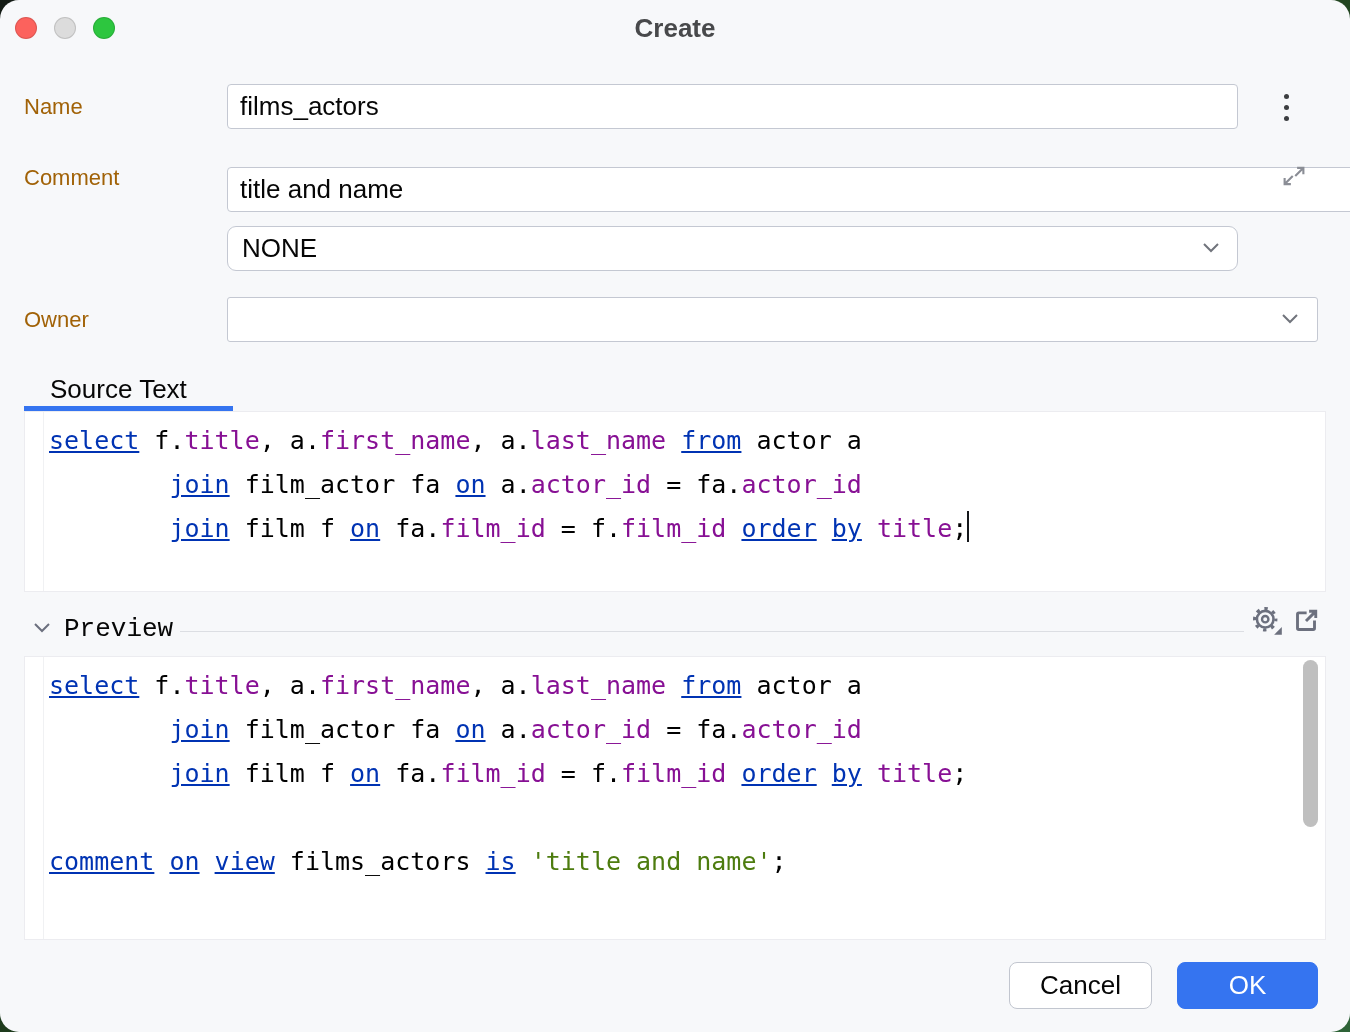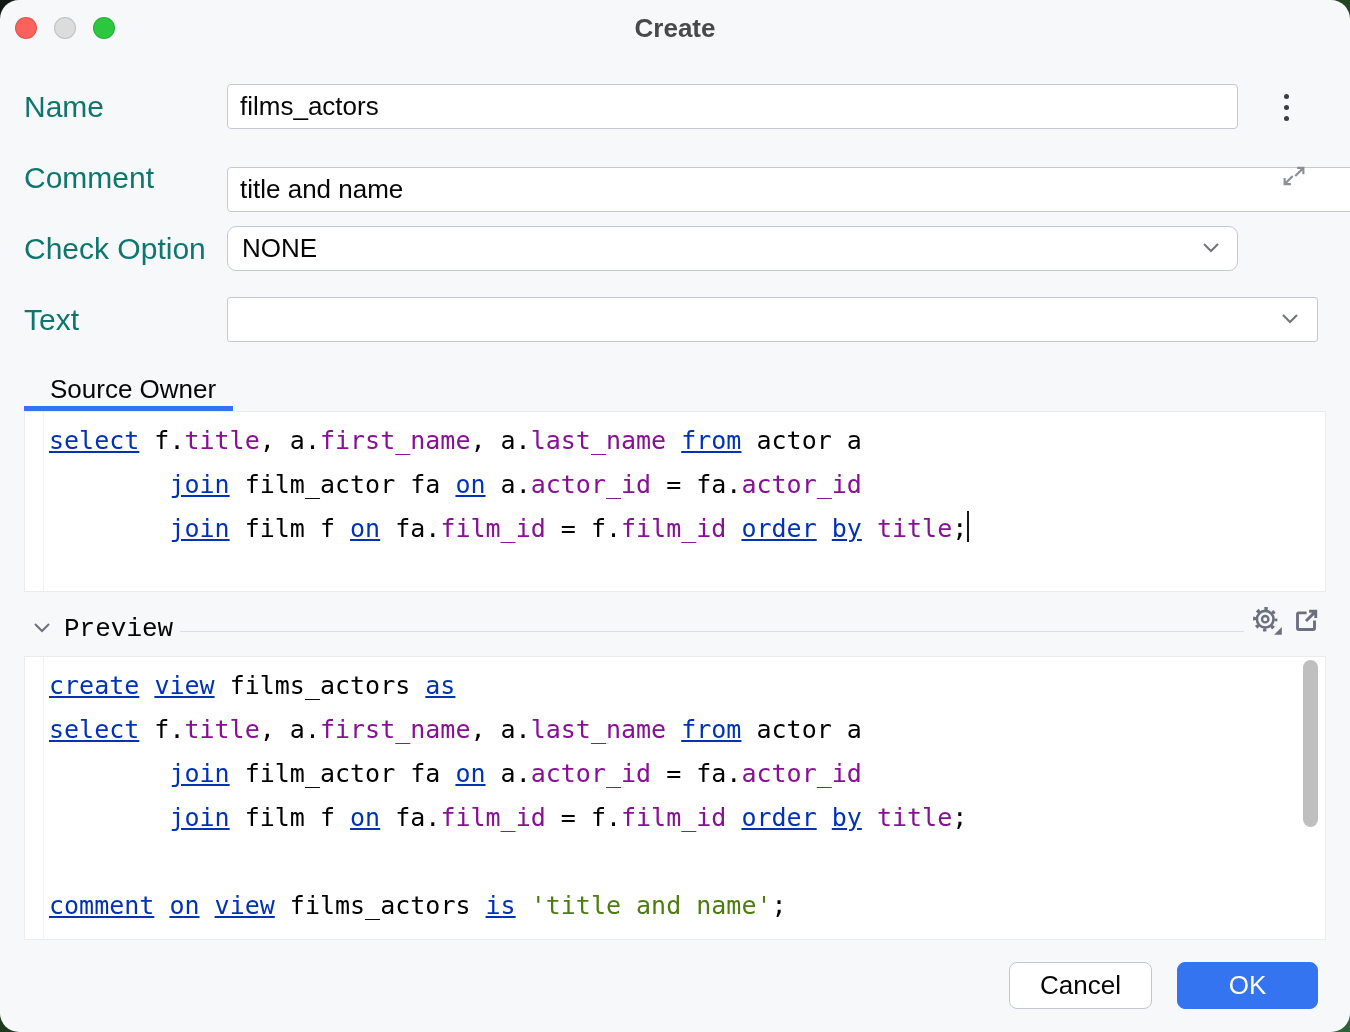--- a/index.html
+++ b/index.html
@@ -17,21 +17,21 @@
   
   .traffic { position:absolute; top:17px; left:15px; display:flex; gap:17px; }
   .light { width:22px; height:22px; border-radius:50%; border:1px solid rgba(0,0,0,0.12); }
   .window-title {
     position:absolute; top:13px; left:0; right:0;
     text-align:center; font-size:26px; font-weight:bold; color:#48494b;
   }
   
   .label {
     position:absolute; left:24px; height:45px; line-height:45px;
-    font-size:30px; color:#0f766e;
+    font-size:22px; color:#a16207;
   }
   .text-input {
     position:absolute; left:227px; height:45px;
     border:1px solid #c4c8d2; border-radius:4px; background:#ffffff;
     font-family:"Liberation Sans", sans-serif; font-size:26px; color:#060606;
     padding:0 12px; outline:none;
   }
   .combo {
     position:absolute; left:227px; height:45px;
     border:1px solid #c4c8d2; background:#ffffff;
@@ -96,37 +96,36 @@
       <i></i>
       <i></i>
     </div>
 
   <div class="label" style="top:155px">Comment</div>
   <input class="text-input" style="top: 167px; width: 1261px;" value="title and name">
   <svg class="icon-abs" style="left:1279px; top:161px;" width="30" height="30" viewBox="0 0 24 24">
     <path d="M14.5 5.5h5v5 M19 6 l-6 6 M9.5 18.5h-5v-5 M5 18 l6-6" fill="none" stroke="#8b8e96" stroke-width="1.7"></path>
   </svg>
 
-  <div class="label" style="top:226px">Check Option</div>
   <div class="combo" style="top:226px; width:1011px; border-radius:9px;">
     <span>NONE</span>
     <svg class="chevron" style="right:16px; top:14px;" width="20" height="14" viewBox="0 0 20 14">
       <polyline points="3,3 10,10 17,3" fill="none" stroke="#71747c" stroke-width="2"></polyline>
     </svg>
   </div>
 
-  <div class="label" style="top:297px">Text</div>
+  <div class="label" style="top:297px">Owner</div>
   <div class="combo" style="top:297px; width:1091px; border-radius:3px;">
     <span></span>
     <svg class="chevron" style="right:17px; top:14px;" width="20" height="14" viewBox="0 0 20 14">
       <polyline points="3,3 10,10 17,3" fill="none" stroke="#71747c" stroke-width="2"></polyline>
     </svg>
   </div>
 
-  <div class="tab" style="left:50px;">Source Owner</div>
+  <div class="tab" style="left:50px;">Source Text</div>
   <div class="tab" style="left:258px;margin-top:41px;">Grants</div>
   <div class="tab-underline"></div>
 
   <div class="editor" style="top:411px; height:181px;">
     <div class="gutter-line"></div>
     <div class="code">
         <div class="code-line"><span class="tok-kw">select</span><span class="tok-pl"> f.</span><span class="tok-fd">title</span><span class="tok-pl">, a.</span><span class="tok-fd">first_name</span><span class="tok-pl">, a.</span><span class="tok-fd">last_name</span><span class="tok-pl"> </span><span class="tok-kw">from</span><span class="tok-pl"> actor a</span></div>
         <div class="code-line"><span class="tok-pl">        </span><span class="tok-kw">join</span><span class="tok-pl"> film_actor fa </span><span class="tok-kw">on</span><span class="tok-pl"> a.</span><span class="tok-fd">actor_id</span><span class="tok-pl"> = fa.</span><span class="tok-fd">actor_id</span></div>
         <div class="code-line"><span class="tok-pl">        </span><span class="tok-kw">join</span><span class="tok-pl"> film f </span><span class="tok-kw">on</span><span class="tok-pl"> fa.</span><span class="tok-fd">film_id</span><span class="tok-pl"> = f.</span><span class="tok-fd">film_id</span><span class="tok-pl"> </span><span class="tok-kw">order</span><span class="tok-pl"> </span><span class="tok-kw">by</span><span class="tok-pl"> </span><span class="tok-fd">title</span><span class="tok-pl">;</span><span class="tok-caret"></span></div>
       </div>
@@ -144,21 +143,20 @@
     <polygon points="19.5,25 26,25 26,18.5" fill="#6c707e"></polygon>
   </svg>
   <svg class="icon-abs" style="left:1291px; top:606px;" width="30" height="30" viewBox="0 0 24 24">
     <path d="M12.5 5.5H6.2c-.6 0-1 .4-1 1v11.3c0 .6.4 1 1 1h11.6c.6 0 1-.4 1-1v-6.3" fill="none" stroke="#6c707e" stroke-width="2.3"></path>
     <path d="M14.5 4.2h5.3v5.3 M19.3 4.7 L12 12" fill="none" stroke="#6c707e" stroke-width="2.3"></path>
   </svg>
 
   <div class="editor" style="top:656px; height:284px;">
     <div class="gutter-line"></div>
     <div class="code">
-        <div class="code-line"><span class="tok-kw">create</span><span class="tok-pl"> </span><span class="tok-kw">view</span><span class="tok-pl"> films_actors </span><span class="tok-kw">as</span></div>
         <div class="code-line"><span class="tok-kw">select</span><span class="tok-pl"> f.</span><span class="tok-fd">title</span><span class="tok-pl">, a.</span><span class="tok-fd">first_name</span><span class="tok-pl">, a.</span><span class="tok-fd">last_name</span><span class="tok-pl"> </span><span class="tok-kw">from</span><span class="tok-pl"> actor a</span></div>
         <div class="code-line"><span class="tok-pl">        </span><span class="tok-kw">join</span><span class="tok-pl"> film_actor fa </span><span class="tok-kw">on</span><span class="tok-pl"> a.</span><span class="tok-fd">actor_id</span><span class="tok-pl"> = fa.</span><span class="tok-fd">actor_id</span></div>
         <div class="code-line"><span class="tok-pl">        </span><span class="tok-kw">join</span><span class="tok-pl"> film f </span><span class="tok-kw">on</span><span class="tok-pl"> fa.</span><span class="tok-fd">film_id</span><span class="tok-pl"> = f.</span><span class="tok-fd">film_id</span><span class="tok-pl"> </span><span class="tok-kw">order</span><span class="tok-pl"> </span><span class="tok-kw">by</span><span class="tok-pl"> </span><span class="tok-fd">title</span><span class="tok-pl">;</span></div>
         <div class="code-line"></div>
         <div class="code-line"><span class="tok-kw">comment</span><span class="tok-pl"> </span><span class="tok-kw">on</span><span class="tok-pl"> </span><span class="tok-kw">view</span><span class="tok-pl"> films_actors </span><span class="tok-kw">is</span><span class="tok-pl"> </span><span class="tok-str">'title and name'</span><span class="tok-pl">;</span></div>
       </div>
     <div class="scroll-thumb"></div>
   </div>
 
   <div class="btn btn-cancel">Cancel</div>

